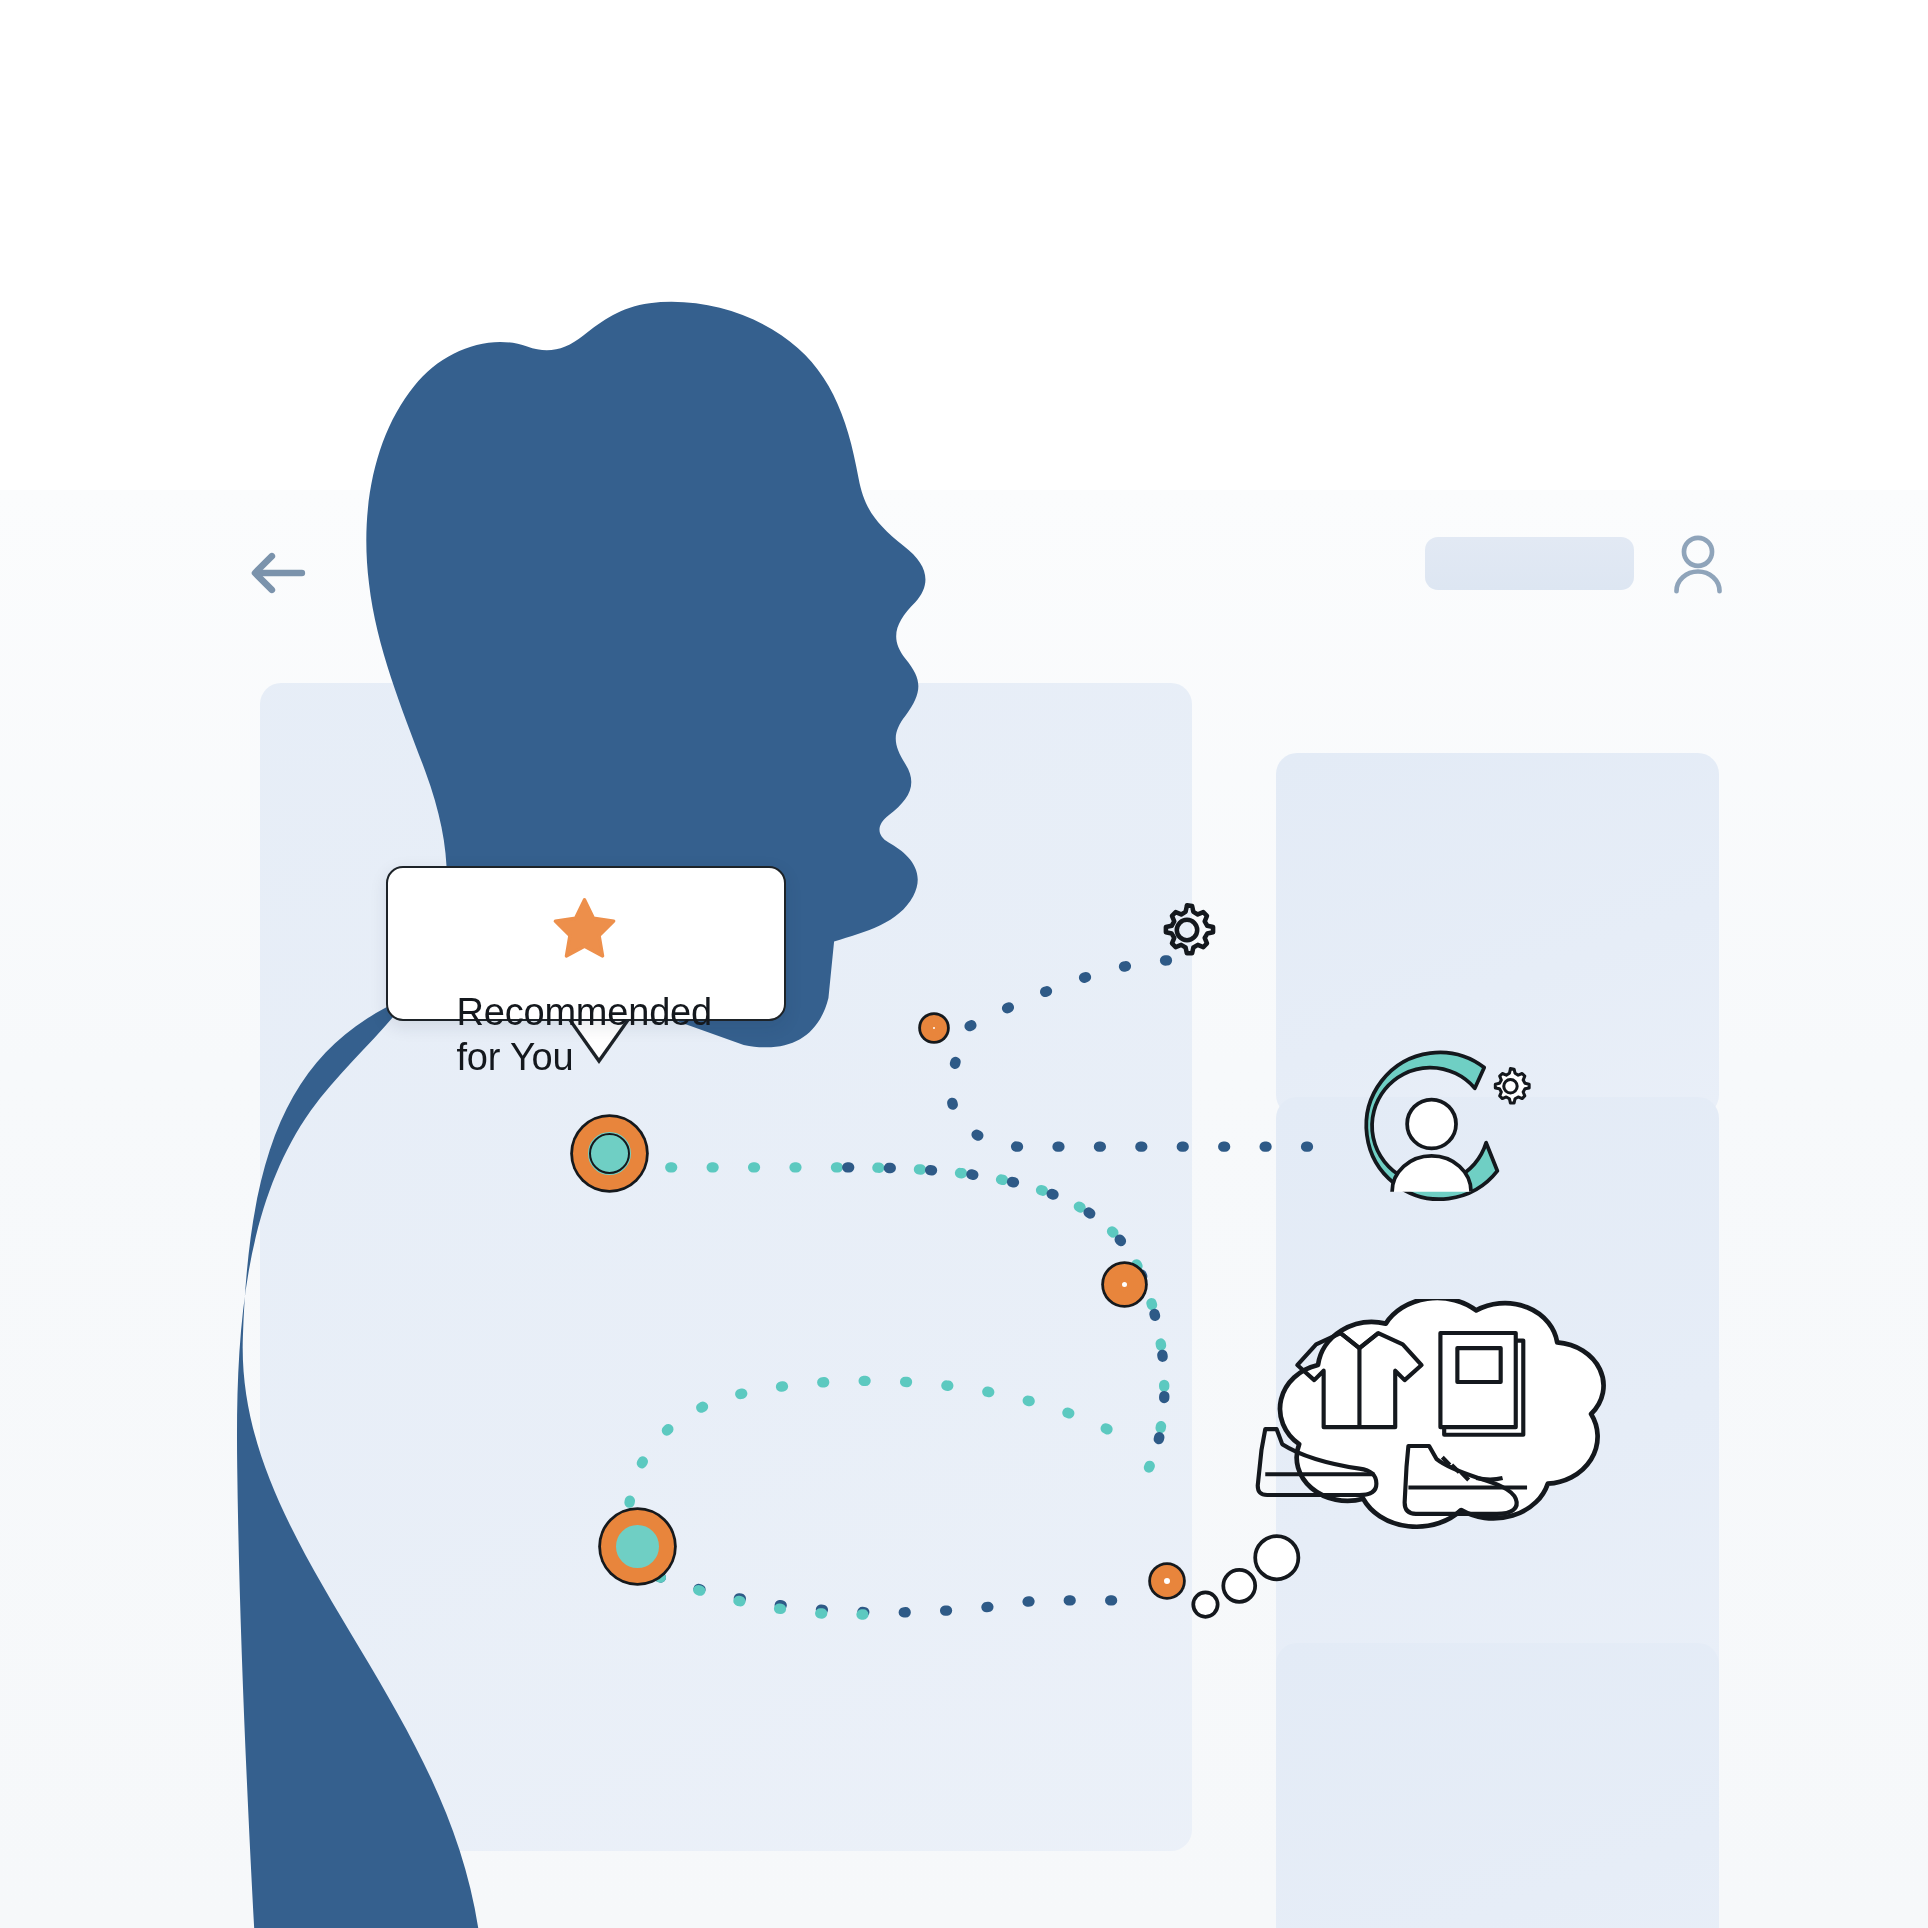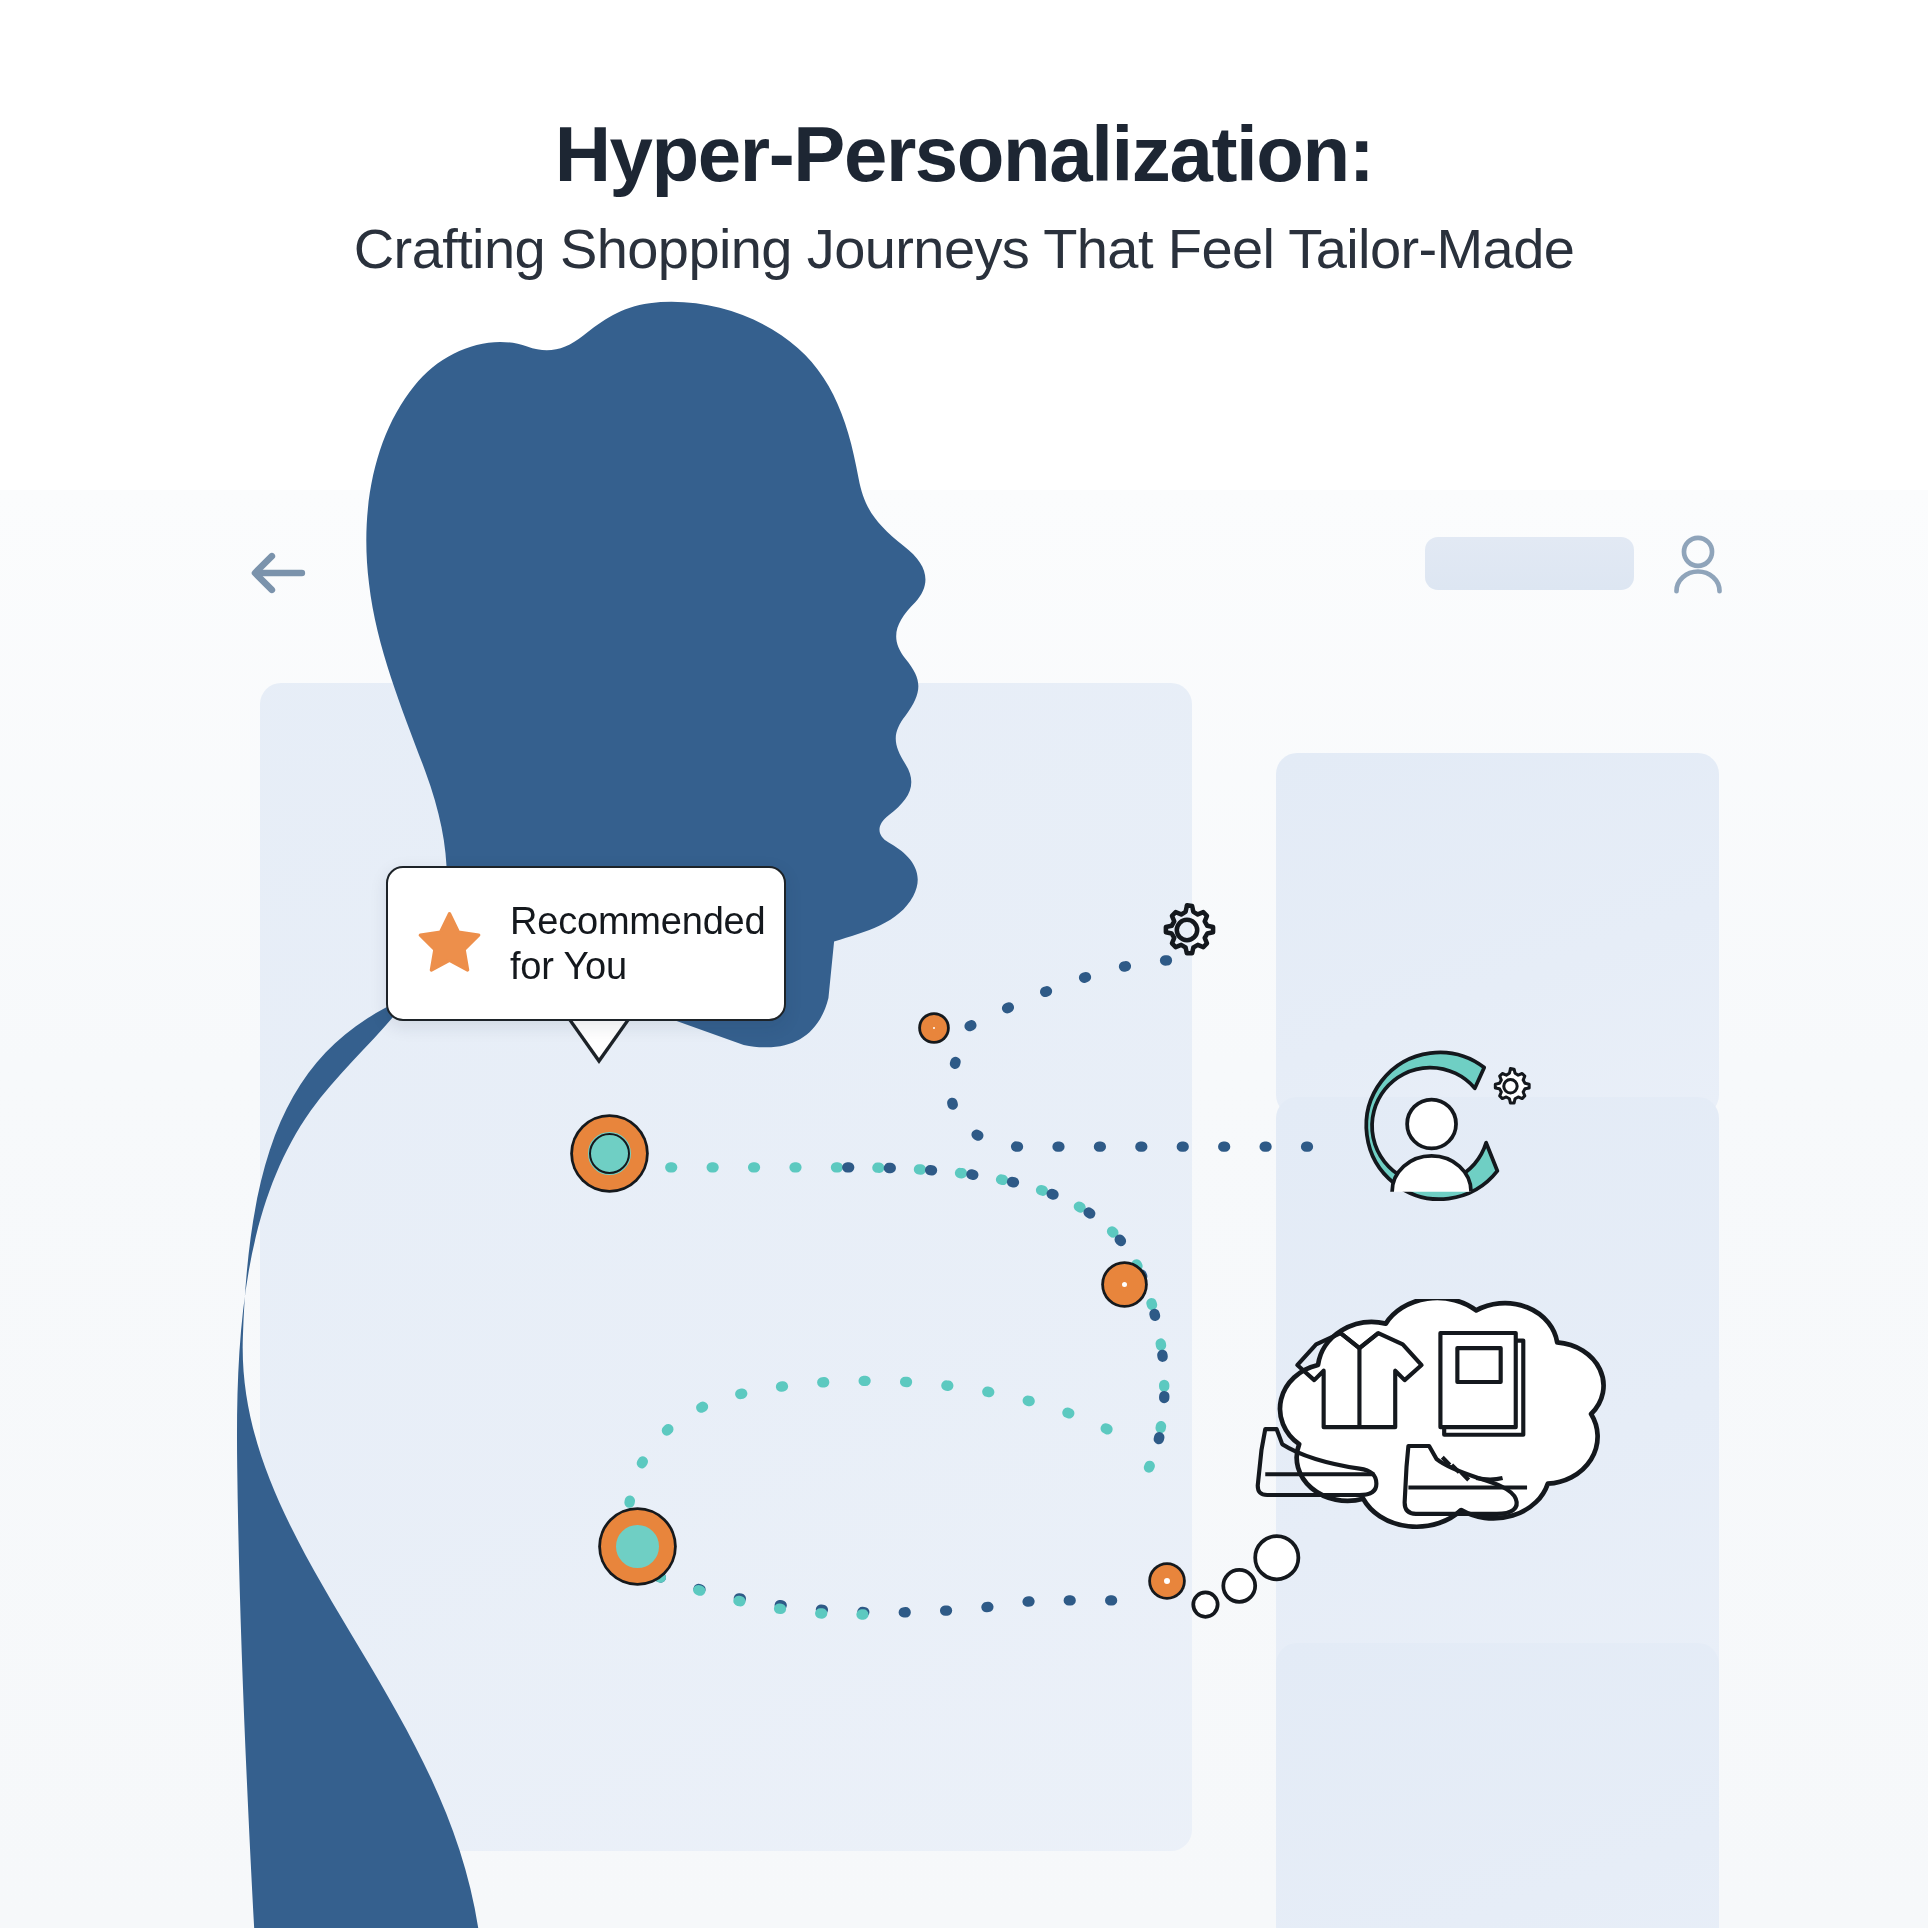--- a/index.html
+++ b/index.html
@@ -40,20 +40,21 @@
 
   .node{position:absolute;border-radius:50%;box-sizing:border-box;}
 
   .tooltip{
     position:absolute;
     background:#ffffff;border:2.8px solid #1d2328;border-radius:17px;
     box-sizing:border-box;
     display:flex;align-items:center;gap:24.5px;
     padding:24.5px 28px 24.5px 24.5px;
     box-shadow:0 5.6px 17px rgba(20,35,60,.10);
+    flex-direction:column;
   }
   .tooltip-text{
     font-size:38px;line-height:1.18;color:#14181d;font-weight:400;
     letter-spacing:-0.2px;
   }
   .tip-tail{
     position:absolute;width:0;height:0;
     border-left:32px solid transparent;border-right:32px solid transparent;
     border-top:45px solid #ffffff;
     filter:drop-shadow(0 2.8px 0 #1d2328);
@@ -62,24 +63,20 @@
     position:absolute;width:0;height:0;
     border-left:36px solid transparent;border-right:36px solid transparent;
     border-top:51px solid #1d2328;
   }
 </style>
 </head>
 <body>
 
 <div id="stage">
 
-  <div class="hdr">
-    <h1 class="hdr-title">Hyper-Personalization:</h1>
-    <h2 class="hdr-sub">Crafting Shopping Journeys That Feel Tailor-Made</h2>
-  </div>
 
   <div class="panel"></div>
 
   <div class="card" style="left:260px;top:683px;width:932px;height:1168px;opacity:.85;"></div>
   <div class="card" style="left:1276px;top:753px;width:443px;height:363px;"></div>
   <div class="card" style="left:1276px;top:1097px;width:443px;height:603px;"></div>
   <div class="card" style="left:1276px;top:1643px;width:443px;height:424px;"></div>
 
   <div class="icon-stroke" style="left:240px;top:539px;width:75px;height:68px;cursor:pointer;">
     <svg width="75" height="68" viewBox="0 0 80 72">

